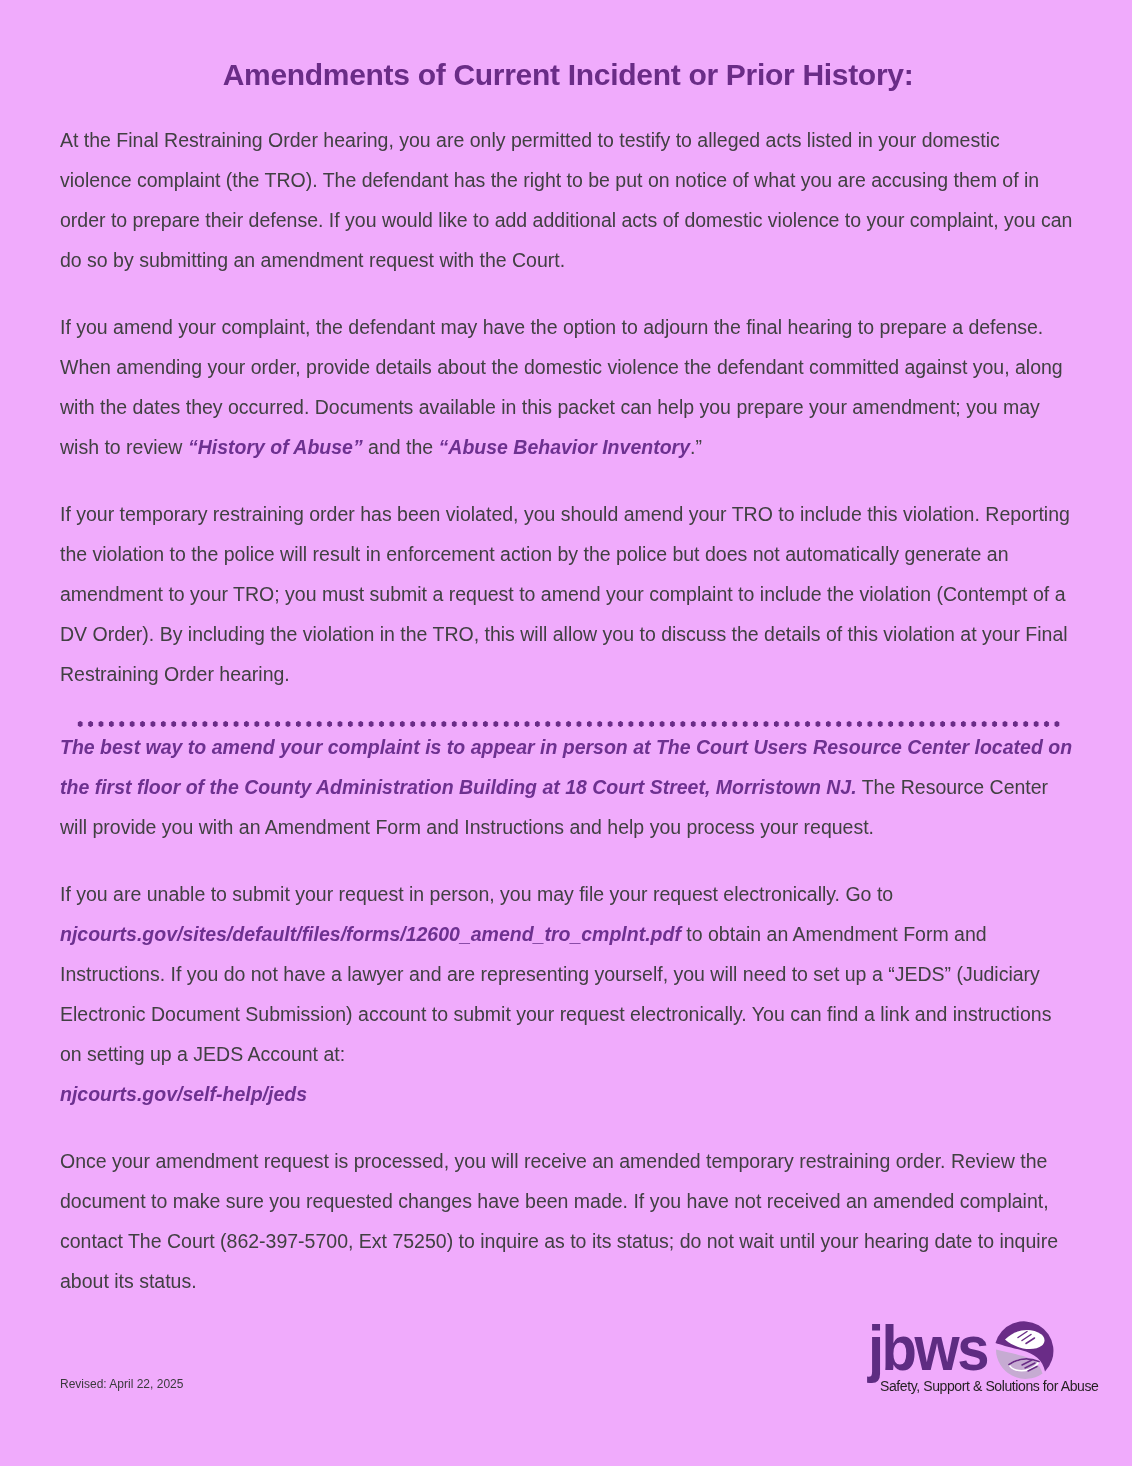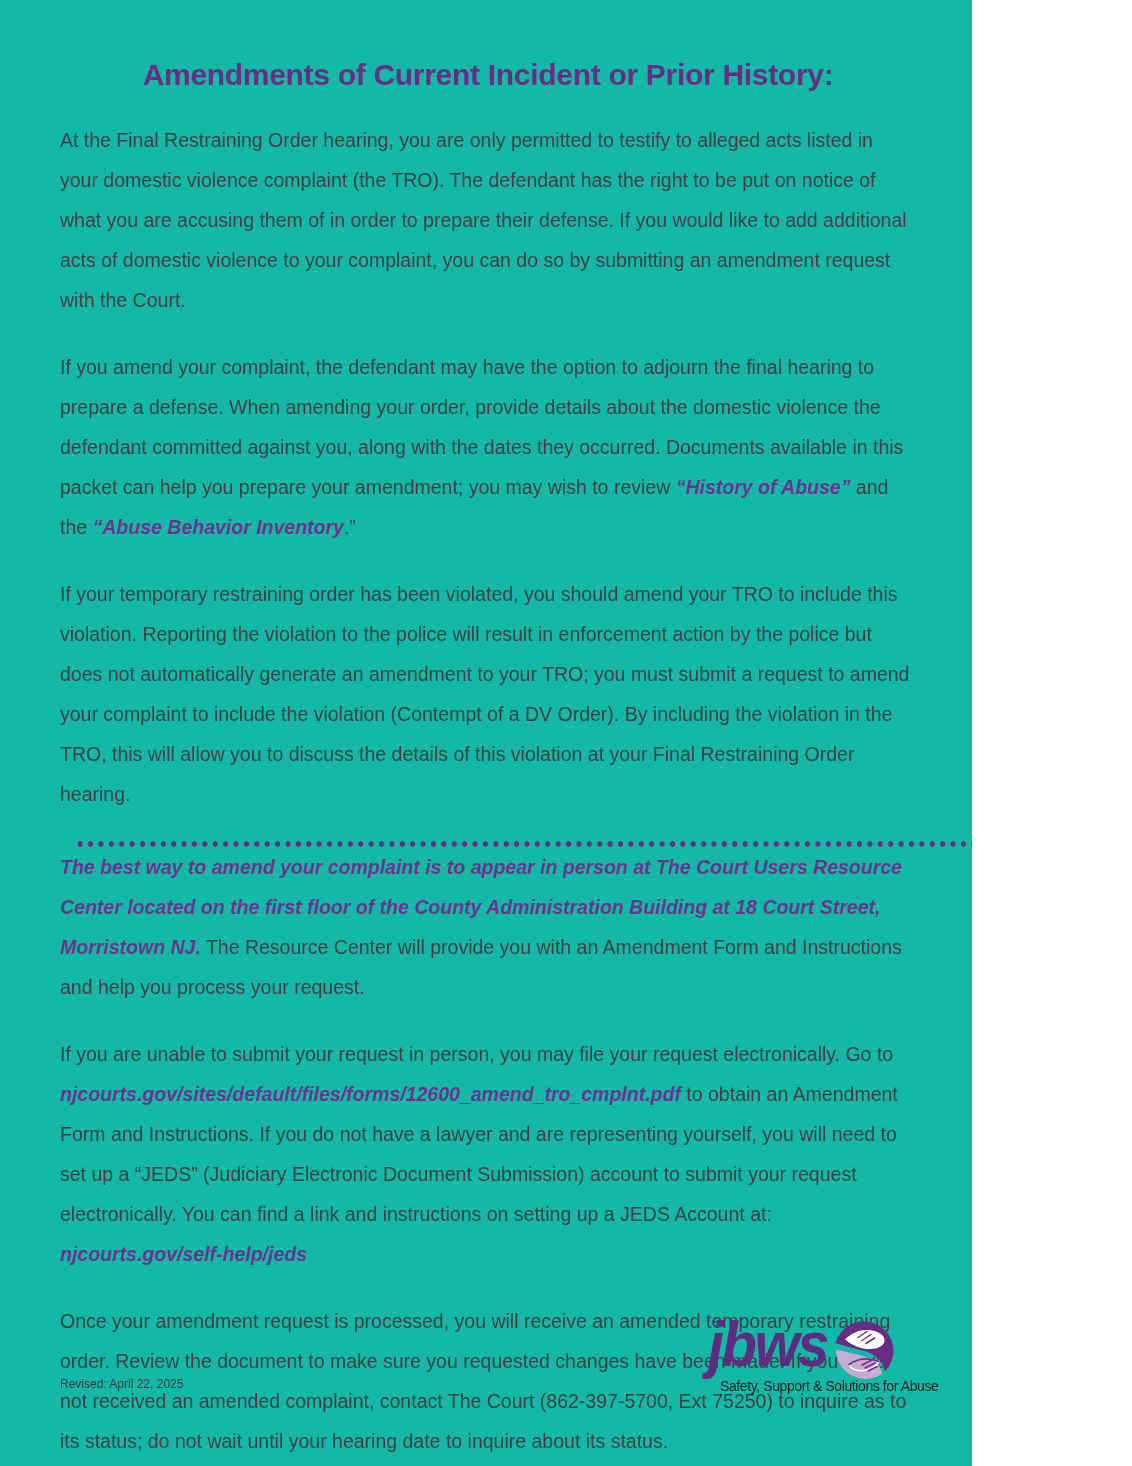--- a/index.html
+++ b/index.html
@@ -11,22 +11,22 @@
   * { box-sizing: border-box; }
   html, body { margin: 0; padding: 0; }
   body {
     width: 1132px; height: 1466px;
     background: #ffffff;
     font-family: "Liberation Sans", sans-serif;
     color: var(--ink);
   }
   .page {
     position: relative;
-    width: 972px; height: 1466px;
-    background: #14b8a6;
+    width: 1132px; height: 1466px;
+    background: #f0abfc;
     overflow: hidden;
   }
   .content {
     position: absolute;
     top: 0; left: 60px; right: 56px;
     padding-top: 56px;
   }
   h1.doc-title {
     margin: 0 0 26px 0;
     font-size: 30px;
@@ -73,21 +73,21 @@
     line-height: 20px;
     color: #3a3a3c;
   }
   .logo {
     position: absolute;
     right: 64px; top: 1316px;
     width: 200px;
   }
   .logo-row {
     display: flex;
-    font-style: italic;
+    align-items: center;
   }
   .logo-word {
     font-size: 58px;
     line-height: 58px;
     font-weight: bold;
     letter-spacing: -2.5px;
     color: #5e2c82;
     transform: scaleY(1.08);
   }
   .logo-mark {

